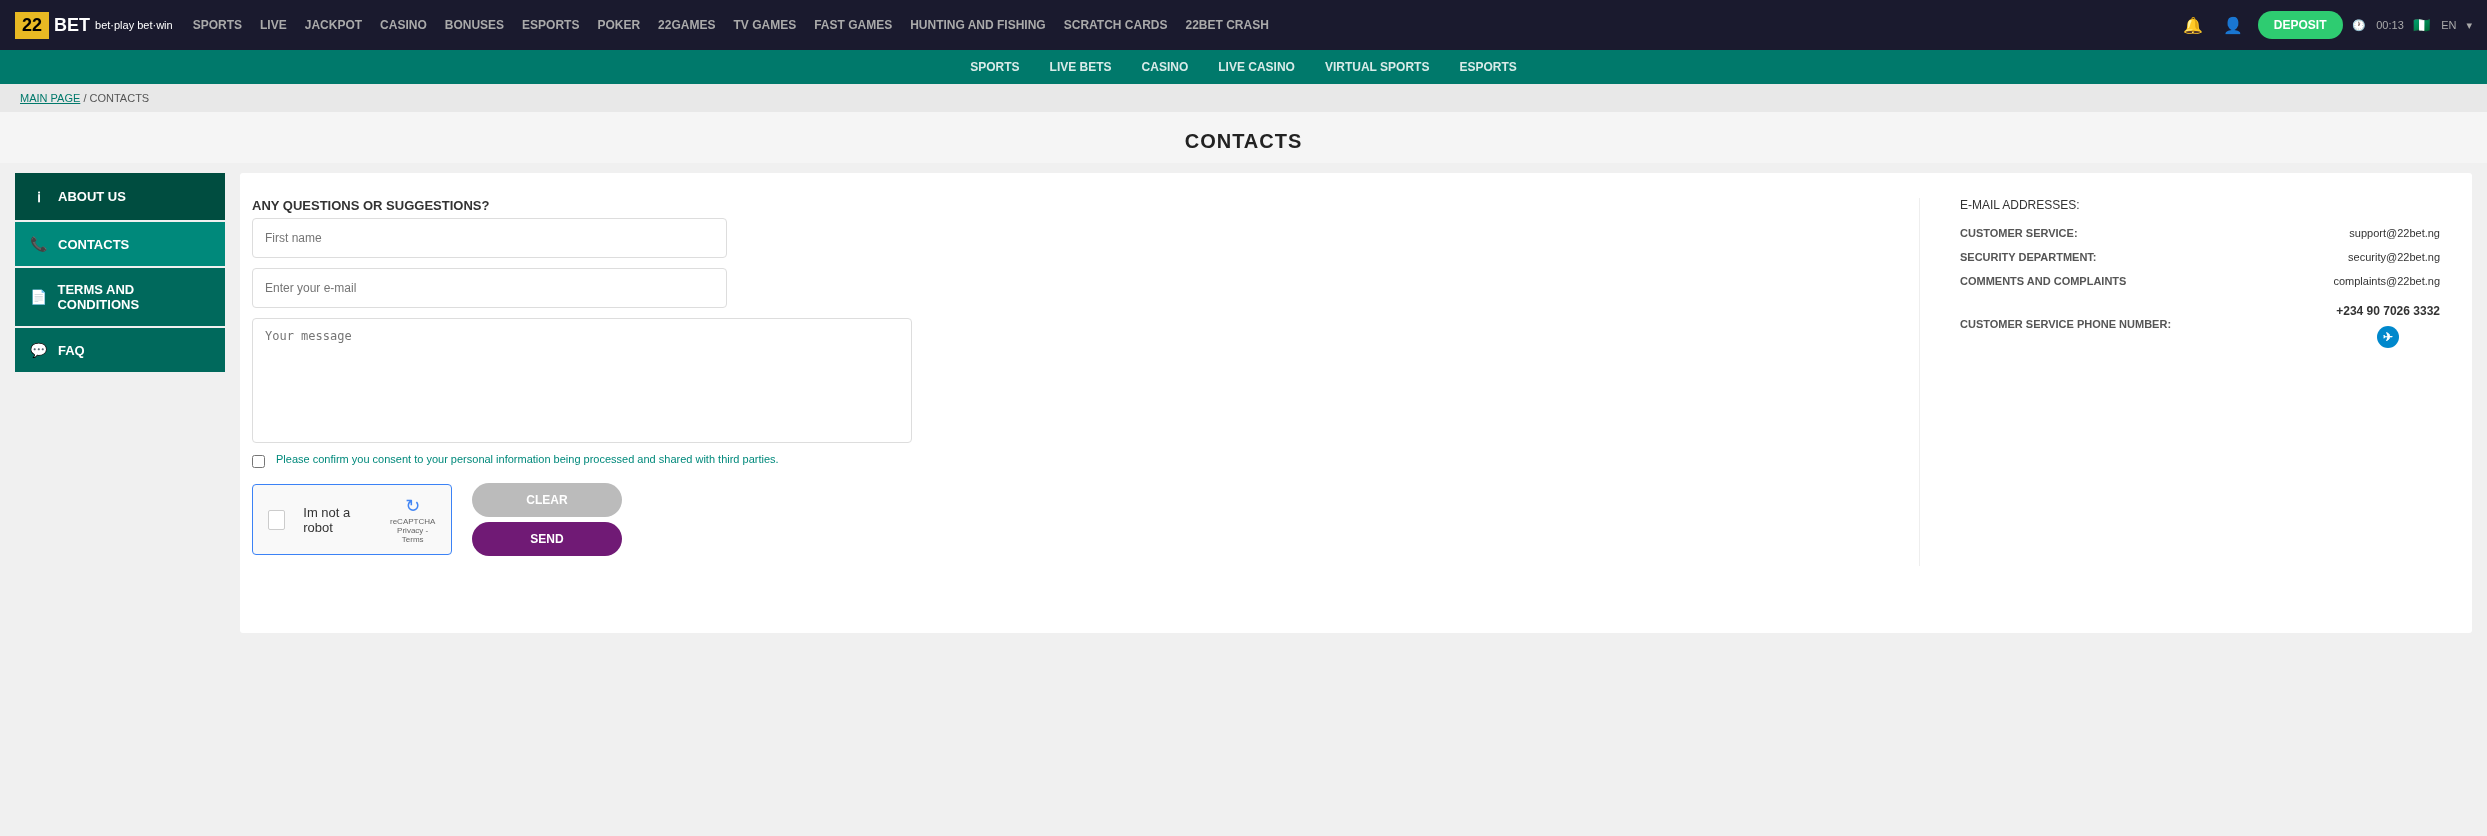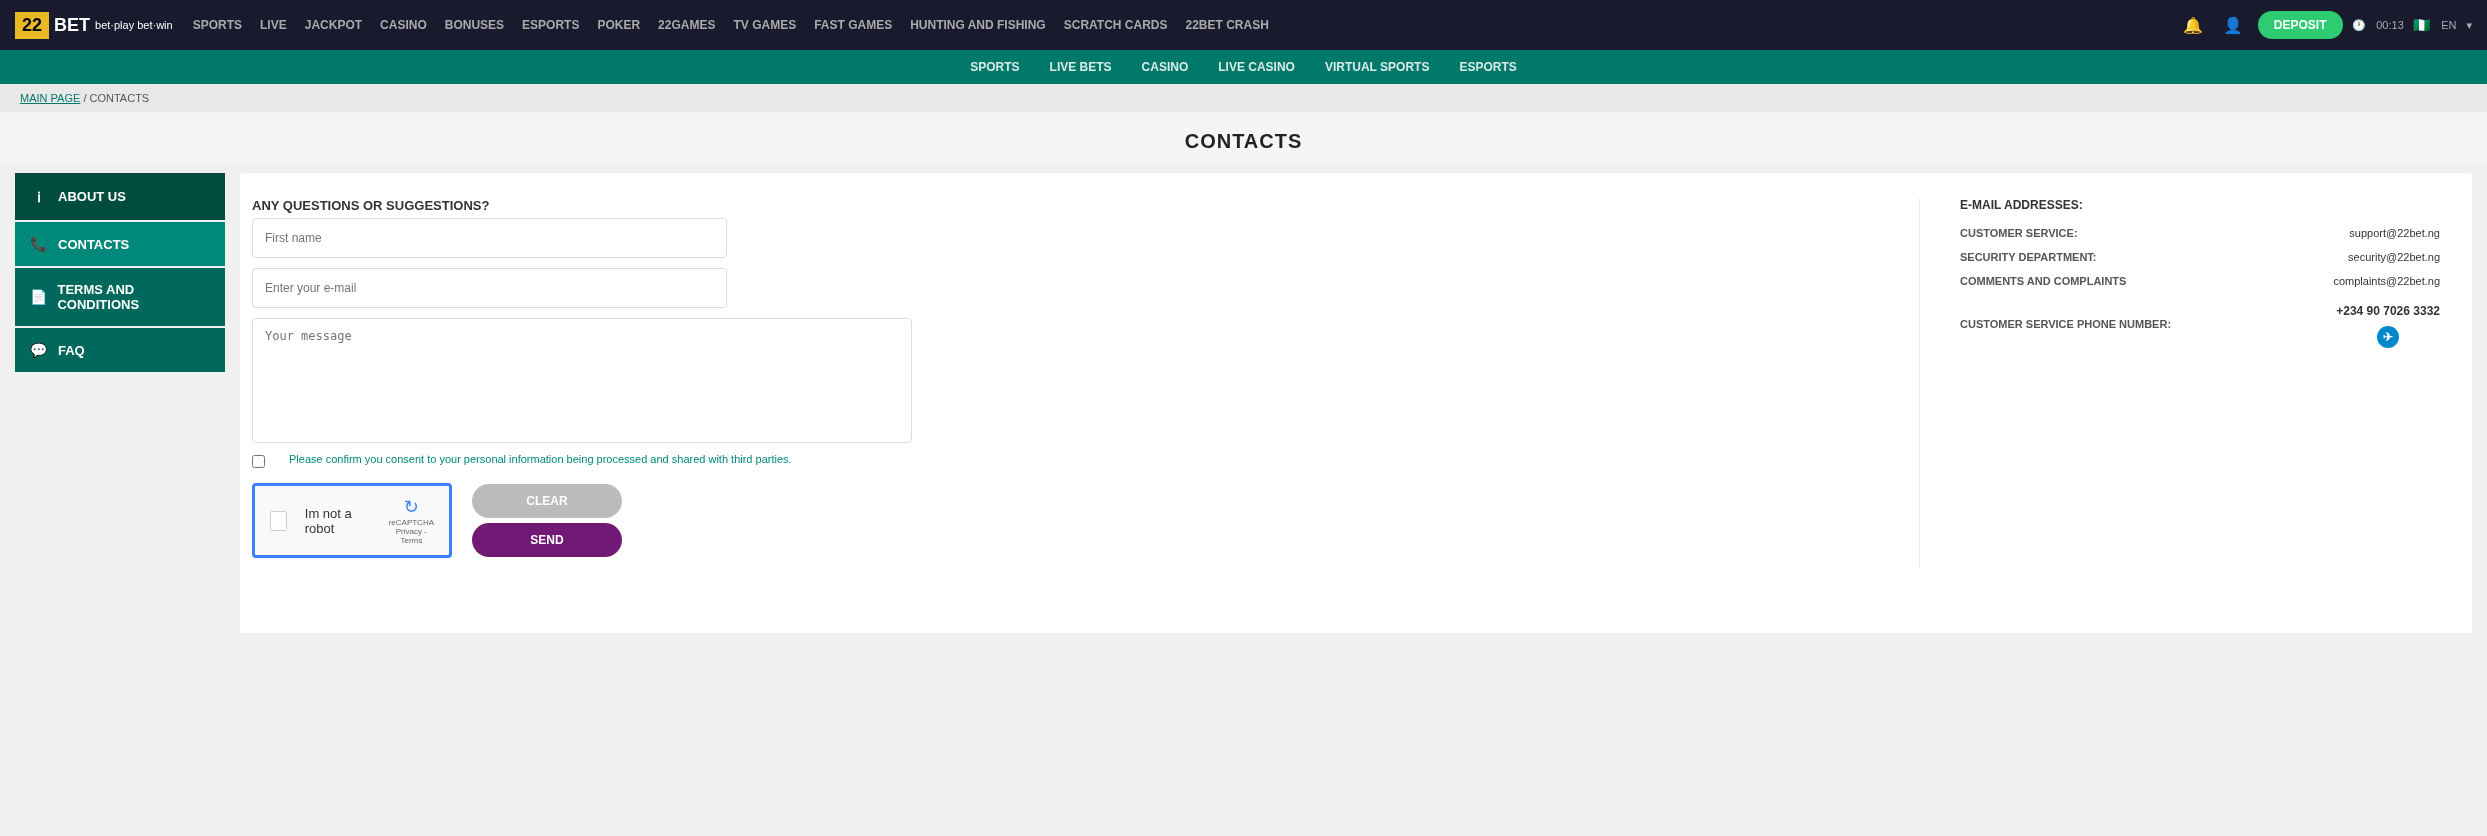--- a/index.html
+++ b/index.html
@@ -192,33 +192,33 @@
       font-size: 12px;
       color: #be185d;
       resize: none;
       outline: none;
       margin-bottom: 10px;
       display: block;
     }
     .consent-row {
       display: flex;
       align-items: flex-start;
-      gap: 24px;
+      gap: 11px;
       margin-bottom: 15px;
     }
     .consent-row input[type="checkbox"] { margin-top: 2px; }
     .consent-text { font-size: 11px; color: #00897b; }
     .captcha-row {
       display: flex;
       align-items: center;
       gap: 20px;
       margin-bottom: 10px;
     }
     .captcha-box {
-      border: 3px solid #3b82f6;
+      border: 1px solid #3b82f6;
       border-radius: 4px;
       padding: 10px 15px;
       display: flex;
       align-items: center;
       gap: 18px;
       background: #f9f9f9;
       width: 200px;
     }
     .captcha-check {
       width: 20px;
@@ -267,21 +267,21 @@
     }
 
     
     .email-panel {
       width: 520px;
       flex-shrink: 0;
       padding: 0 20px;
     }
     .email-section-title {
       font-size: 12px;
-      font-weight: 700;
+      font-weight: 400;
       color: #333;
       text-transform: uppercase;
       margin-bottom: 15px;
     }
     .email-row {
       display: flex;
       justify-content: space-between;
       align-items: center;
       margin-bottom: 12px;
     }

